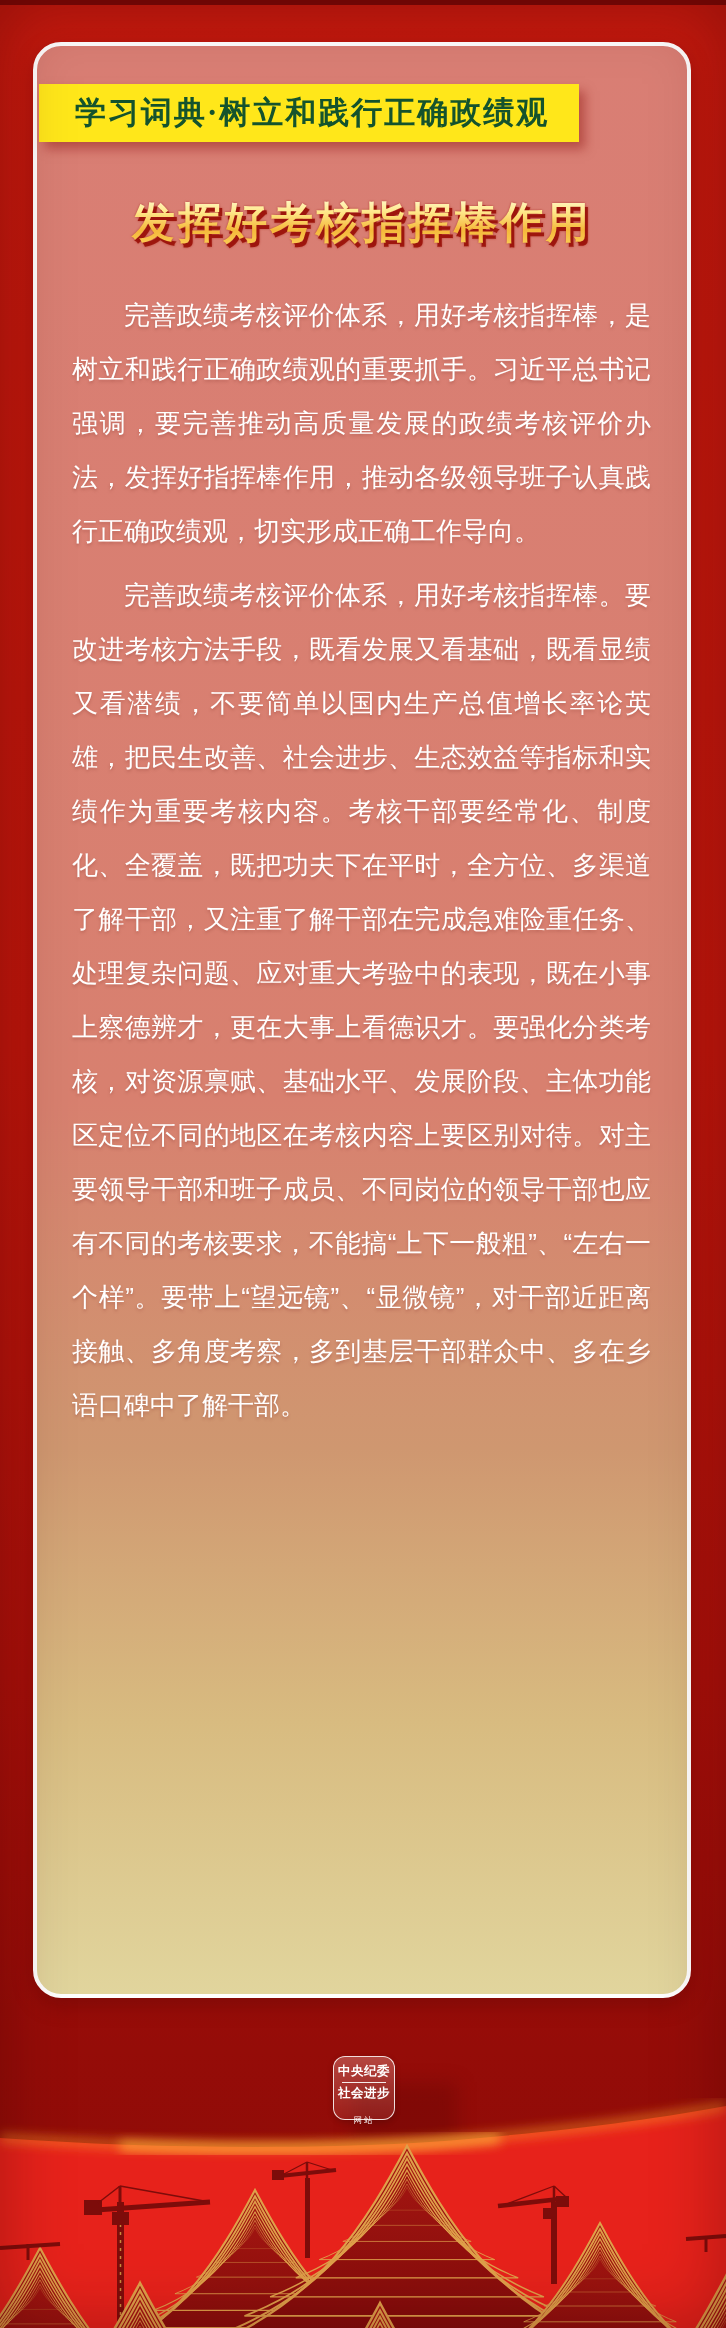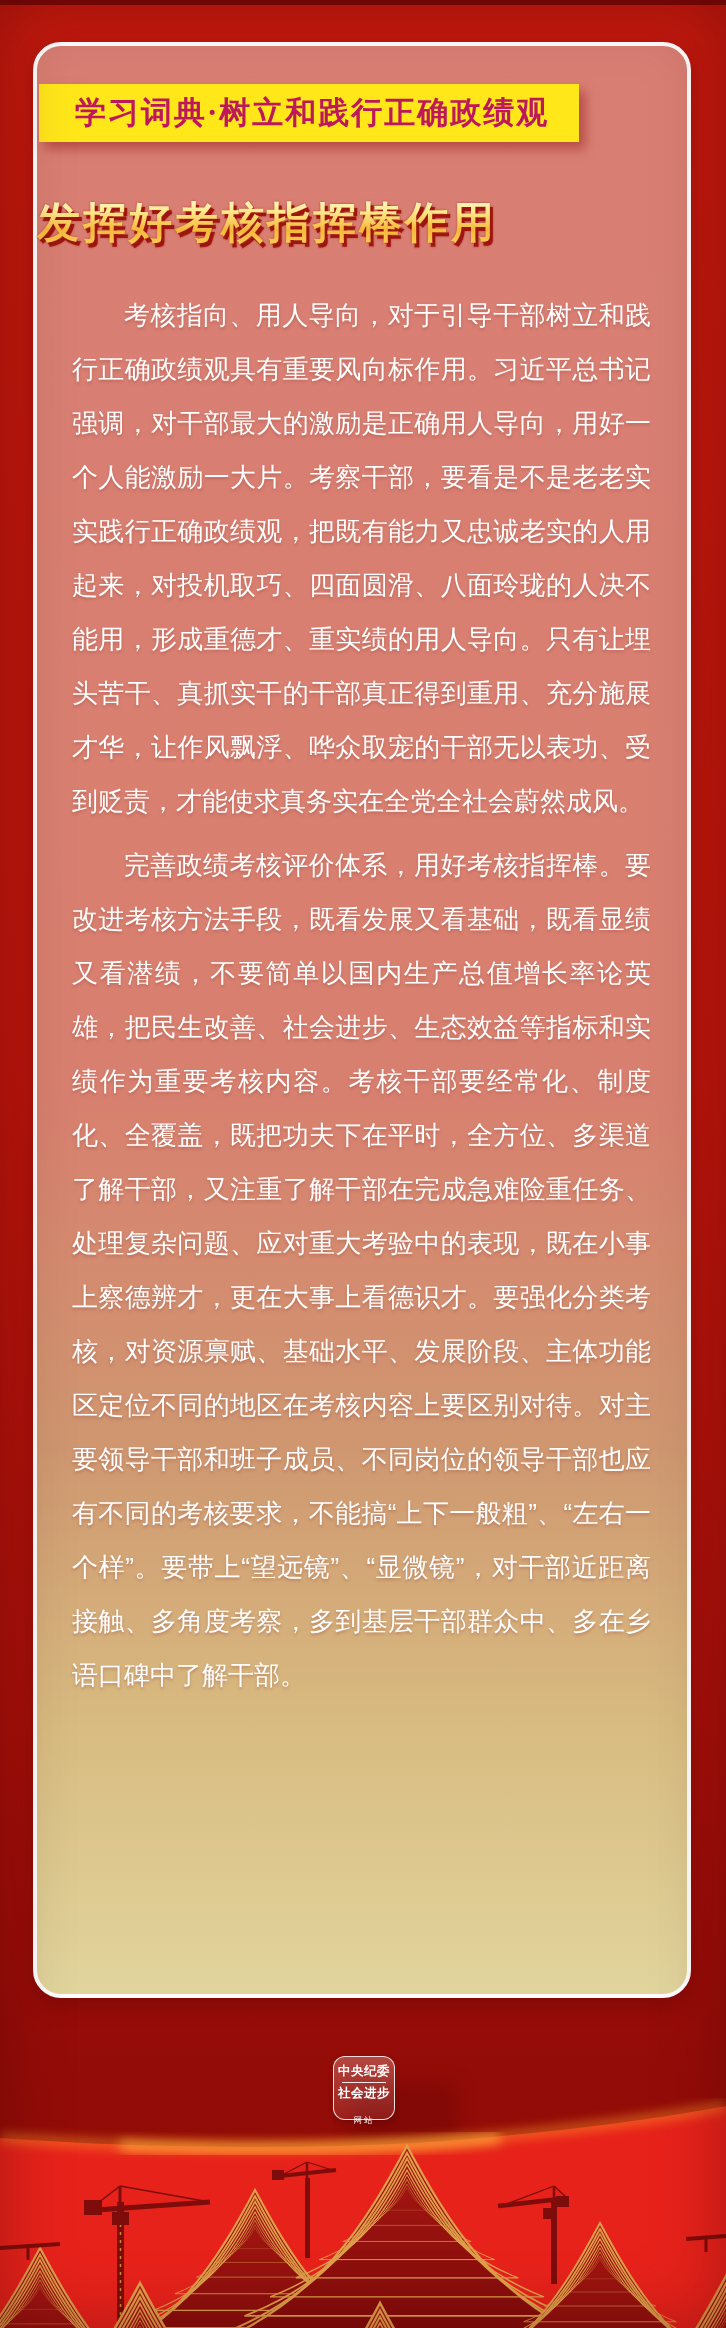--- a/index.html
+++ b/index.html
@@ -12,27 +12,27 @@
   .top-strip{position:absolute;top:0;left:0;right:0;height:5px;background:#7a0806;z-index:3;}
 
   .card{
     position:absolute;left:33px;top:42px;width:650px;height:1948px;
     border:4px solid #ffffff;border-radius:28px;
     background:linear-gradient(180deg,#d97e74 0%,#d8806f 54%,#cf9770 72%,#d8bb80 86%,#e1d59d 100%);
     box-shadow:0 8px 20px rgba(90,5,5,.35);z-index:2;
   }
   .badge{
     position:absolute;left:2px;top:38px;height:58px;line-height:58px;
-    padding:0 30px 0 36px;background:#ffe71a;color:#be185d;
+    padding:0 30px 0 36px;background:#ffe71a;color:#14532d;
     font-size:31px;font-weight:bold;letter-spacing:2px;
     font-family:"Liberation Serif",serif;white-space:nowrap;
     box-shadow:6px 7px 10px rgba(150,30,25,.5);
   }
   .title{
-    margin:148px 0 0;text-align:left;
+    margin:148px 0 0;text-align:center;
     font-size:43px;font-weight:bold;letter-spacing:3px;
     font-family:"Liberation Serif",serif;
     color:#f8c842;
     background:linear-gradient(180deg,#fffce1 0%,#ffe98c 30%,#f5b83a 62%,#fcd561 100%);
     -webkit-background-clip:text;background-clip:text;-webkit-text-fill-color:transparent;
     filter:drop-shadow(3px 4px 0 rgba(154,17,8,.9)) drop-shadow(0 0 1px rgba(154,17,8,.55));
   }
   .article{padding:36px 36px 0 35px;}
   .article p{
     margin:0 0 10px;font-size:26px;line-height:54px;color:#ffffff;
@@ -60,21 +60,21 @@
 <body>
 
 <div class="top-strip"></div>
 
 <div class="card">
   <div class="badge">
     <span>学习词典·树立和践行正确政绩观</span>
   </div>
   <h1 class="title">发挥好考核指挥棒作用</h1>
   <div class="article">
-    <p>考核指向、用人导向，对于引导干部树立和践行正确政绩观具有重要风向标作用。习近平总书记强调，对干部最大的激励是正确用人导向，用好一个人能激励一大片。考察干部，要看是不是老老实实践行正确政绩观，把既有能力又忠诚老实的人用起来，对投机取巧、四面圆滑、八面玲珑的人决不能用，形成重德才、重实绩的用人导向。只有让埋头苦干、真抓实干的干部真正得到重用、充分施展才华，让作风飘浮、哗众取宠的干部无以表功、受到贬责，才能使求真务实在全党全社会蔚然成风。</p>
+    <p>完善政绩考核评价体系，用好考核指挥棒，是树立和践行正确政绩观的重要抓手。习近平总书记强调，要完善推动高质量发展的政绩考核评价办法，发挥好指挥棒作用，推动各级领导班子认真践行正确政绩观，切实形成正确工作导向。</p>
     <p>完善政绩考核评价体系，用好考核指挥棒。要改进考核方法手段，既看发展又看基础，既看显绩又看潜绩，不要简单以国内生产总值增长率论英雄，把民生改善、社会进步、生态效益等指标和实绩作为重要考核内容。考核干部要经常化、制度化、全覆盖，既把功夫下在平时，全方位、多渠道了解干部，又注重了解干部在完成急难险重任务、处理复杂问题、应对重大考验中的表现，既在小事上察德辨才，更在大事上看德识才。要强化分类考核，对资源禀赋、基础水平、发展阶段、主体功能区定位不同的地区在考核内容上要区别对待。对主要领导干部和班子成员、不同岗位的领导干部也应有不同的考核要求，不能搞“上下一般粗”、“左右一个样”。要带上“望远镜”、“显微镜”，对干部近距离接触、多角度考察，多到基层干部群众中、多在乡语口碑中了解干部。</p>
   </div>
 </div>
 
 <div class="seal-shadow"></div>
 <div class="seal">
   <div class="l1">中央纪委</div>
   <div class="divider"></div>
   <div class="l2">社会进步</div>
   <div class="l3">网站</div>

